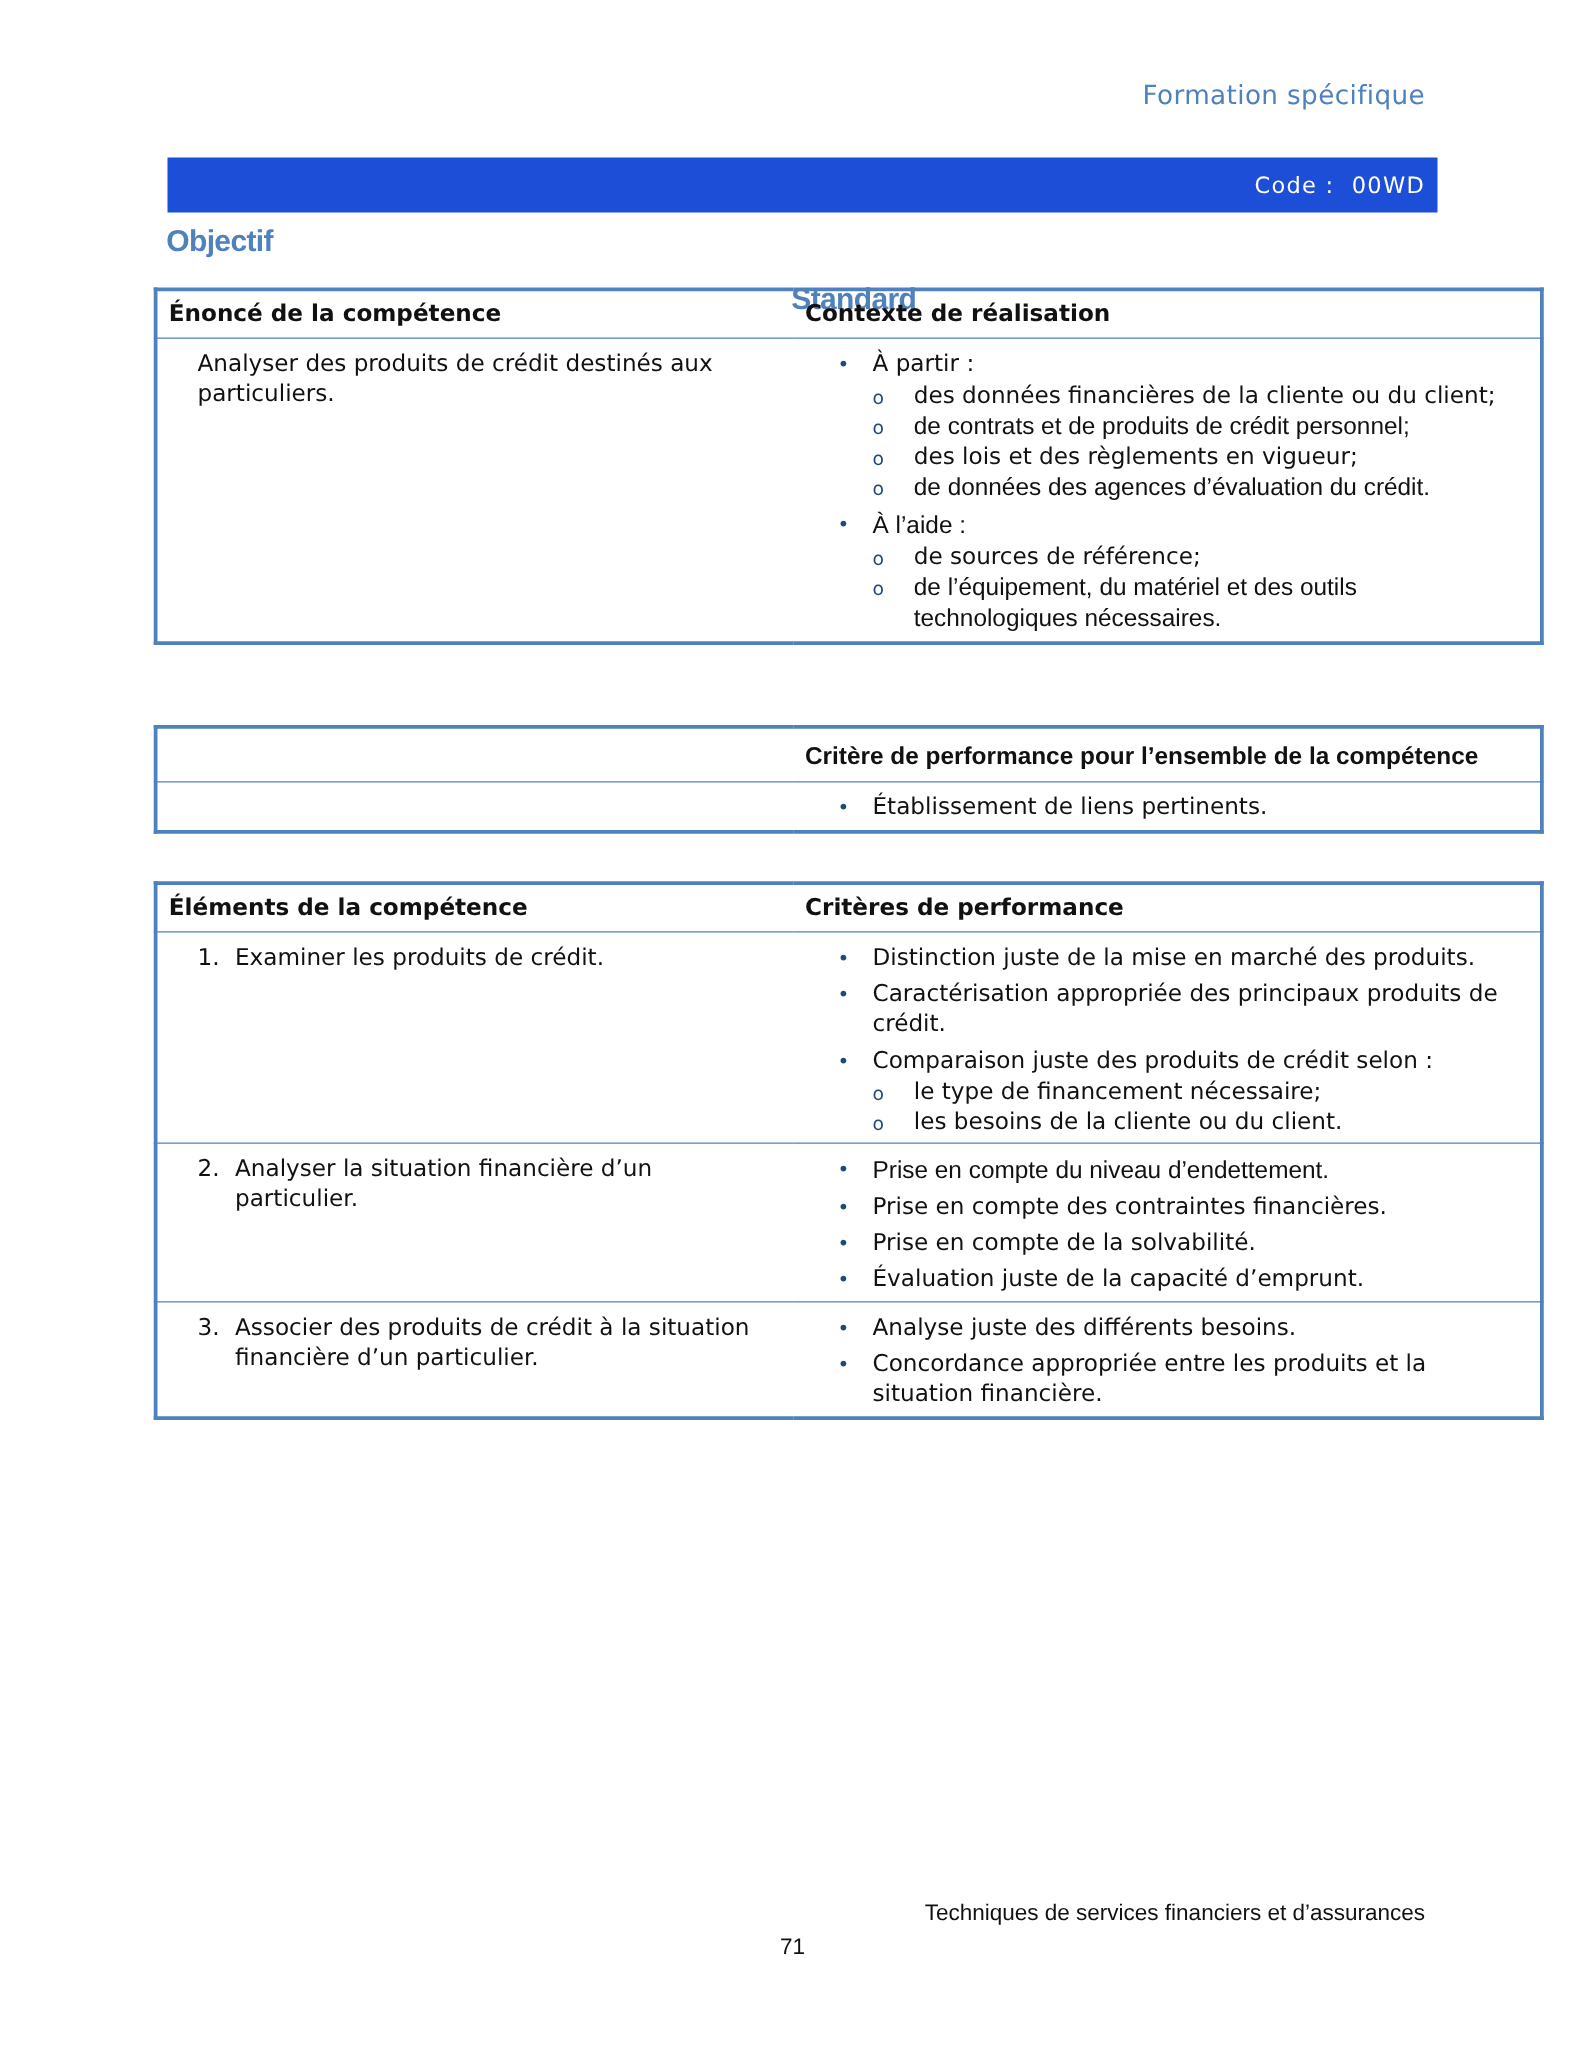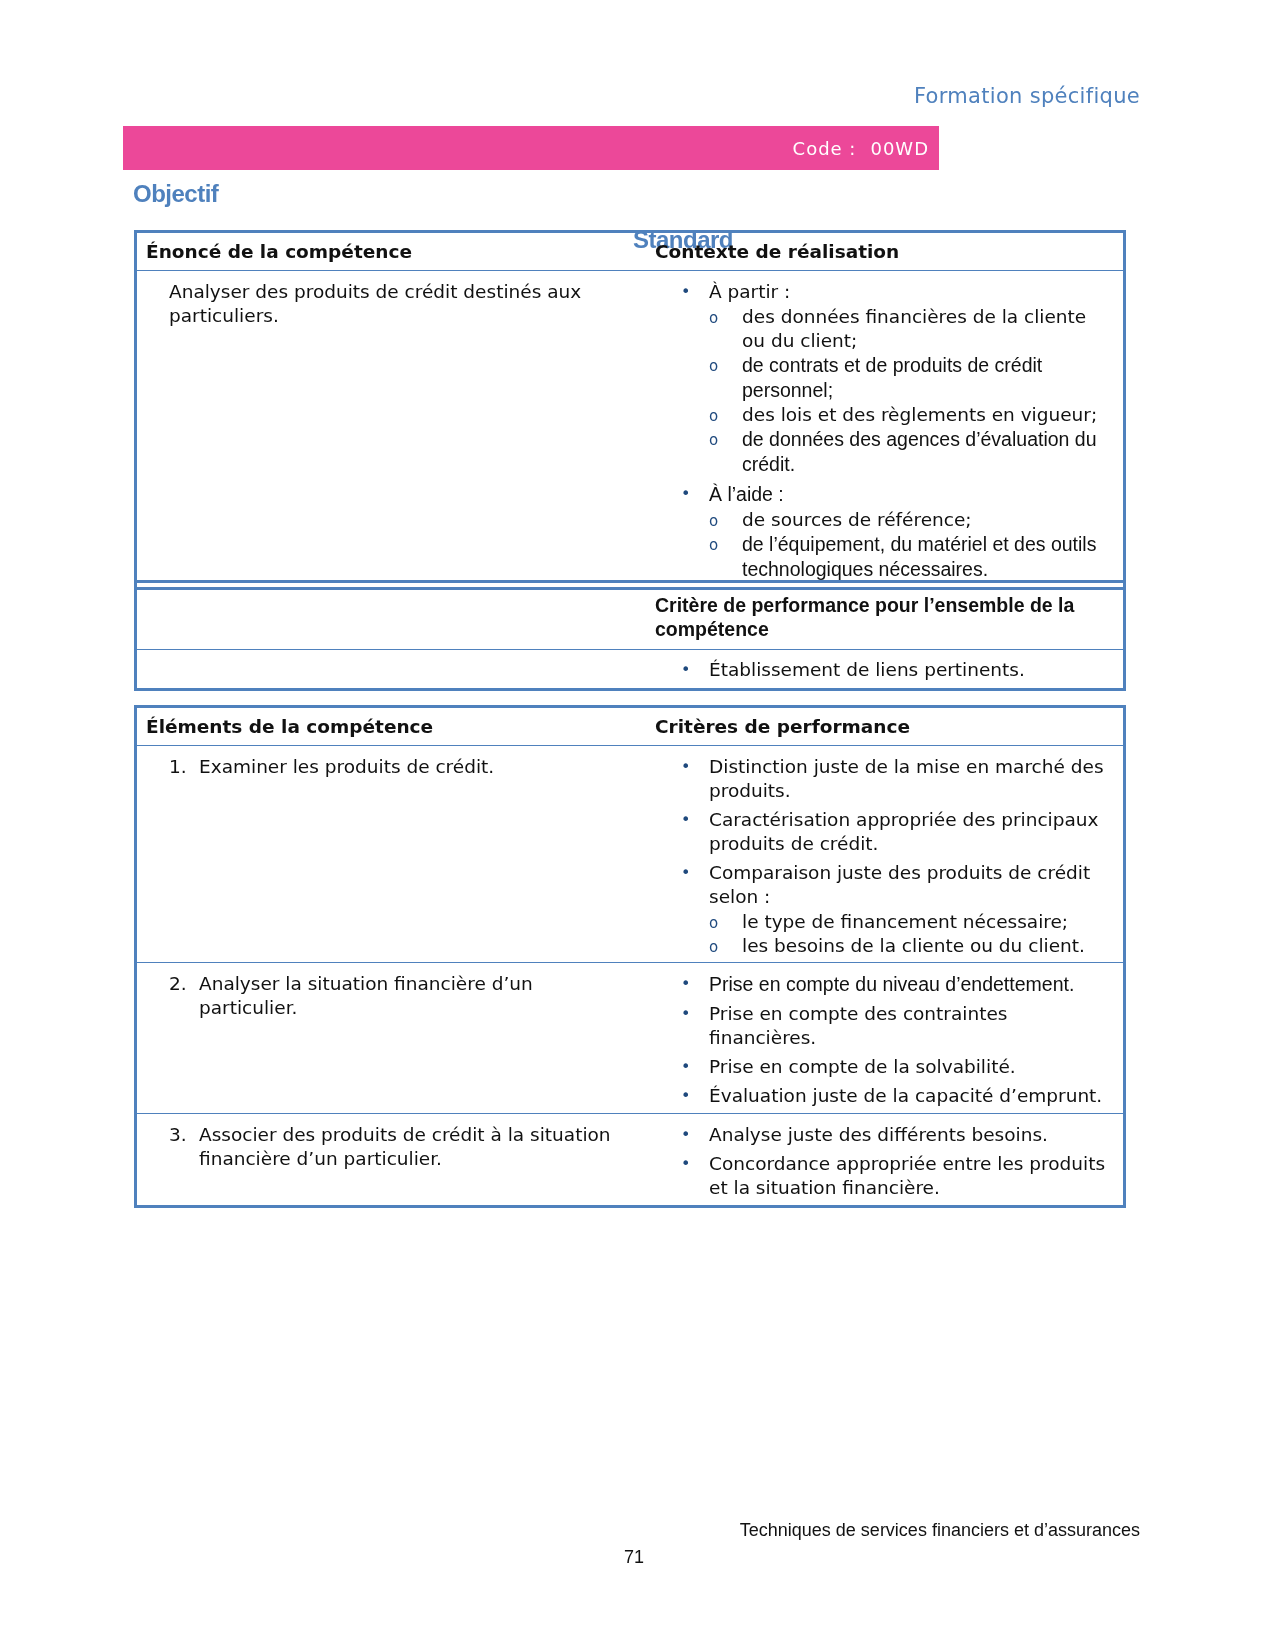--- a/index.html
+++ b/index.html
@@ -1,25 +1,25 @@
 <!DOCTYPE html>
 <html><head>
   <meta charset="utf-8">
   <style>
     html, body { margin: 0; padding: 0; background: #ffffff; }
     body { width: 1275px; height: 1650px; position: relative; font-family: "DejaVu Sans", sans-serif; color: #111; overflow: hidden; }
-    .header-top { position: absolute; right: 135px; top: 84px; font-size: 21px; color: #4f81bd; letter-spacing: 0.3px; font-family: "DejaVu Sans", sans-serif; }
-    .code-bar { position: absolute; left: 123px; top: 126px; width: 816px; height: 44px; background: #ec4899; color: #fff; font-size: 18px; display: flex; align-items: center; justify-content: flex-end; box-sizing: border-box; padding-right: 10px; letter-spacing: 1px; }
+    .header-top { position: absolute; right: 135px; top: 64px; font-size: 21px; color: #4f81bd; letter-spacing: 0.3px; font-family: "DejaVu Sans", sans-serif; }
+    .code-bar { position: absolute; left: 134px; top: 126px; width: 1016px; height: 44px; background: #1d4ed8; color: #fff; font-size: 18px; display: flex; align-items: center; justify-content: flex-end; box-sizing: border-box; padding-right: 10px; letter-spacing: 1px; }
     .code-bar .code-val { margin-left: 14px; }
     .section-titles { position: absolute; left: 123px; top: 180px; width: 1016px; display: flex; }
     .section-titles .col { font-weight: bold; font-size: 24px; color: #4f81bd; font-family: "Liberation Sans", sans-serif; letter-spacing: -0.5px; }
     .section-titles .col.left { width: 507px; padding-left: 10px; box-sizing: border-box; }
     .section-titles .col.right { padding-left: 3px; margin-top: 46px; }
 
-    table.comp { position: absolute; left: 123px; width: 992px; border-collapse: collapse; border: 3px solid #4f81bd; font-size: 18.5px; line-height: 24px; table-layout: fixed; margin-left: 11px; }
+    table.comp { position: absolute; left: 123px; width: 1112px; border-collapse: collapse; border: 3px solid #4f81bd; font-size: 18.5px; line-height: 24px; table-layout: fixed; }
     table.comp td { vertical-align: top; padding: 7px 10px 6px 9px; }
     table.comp tr.row-sep td { border-top: 1px solid #4f81bd; padding-left: 32px; }
     table.comp td.lcol { width: 490px; }
     table.comp th, .hd { font-weight: bold; font-size: 18.5px; text-align: left; }
     .hd { font-family: "DejaVu Sans", sans-serif; }
     .hd-arial { font-family: "Liberation Sans", sans-serif; font-size: 19.5px; font-weight: bold; }
     .head-row td { padding-top: 10px; padding-bottom: 9px; }
 
     ul.lvl1 { list-style: none; margin: 0; padding: 0; }
     ul.lvl1 > li { position: relative; padding-left: 31px; margin-bottom: 5px; }

